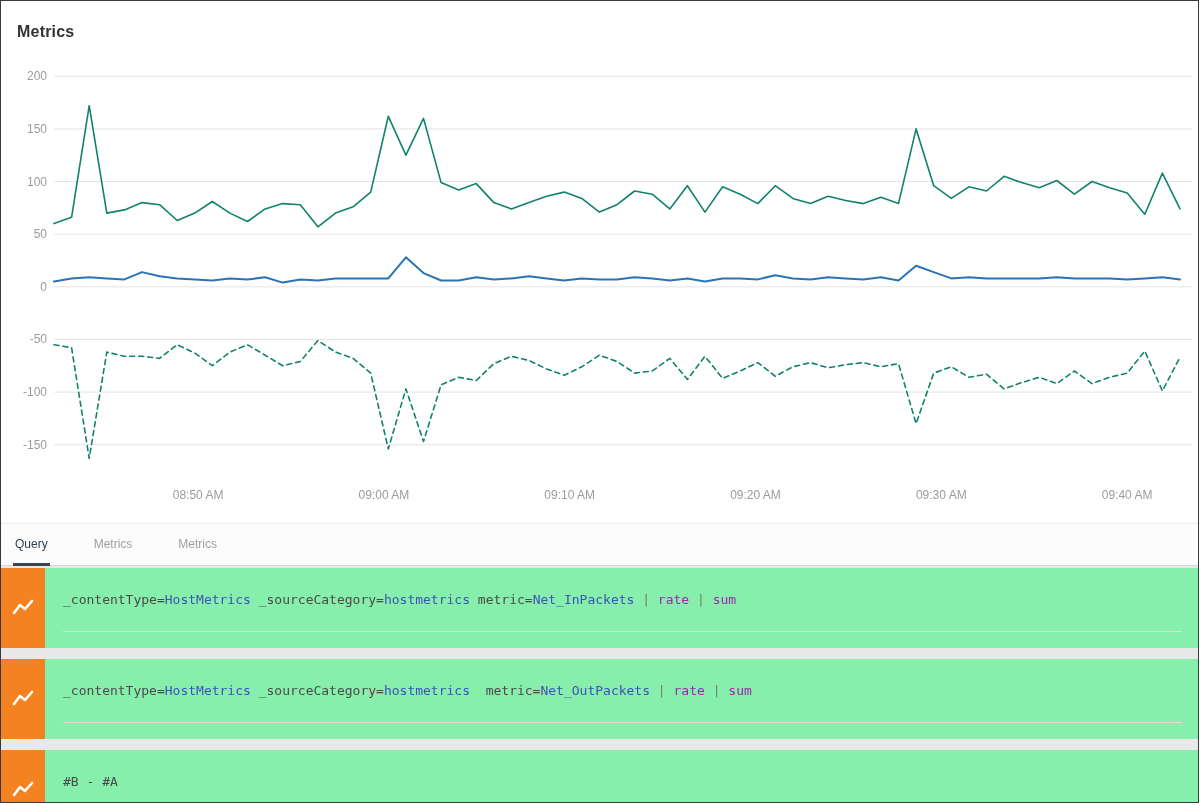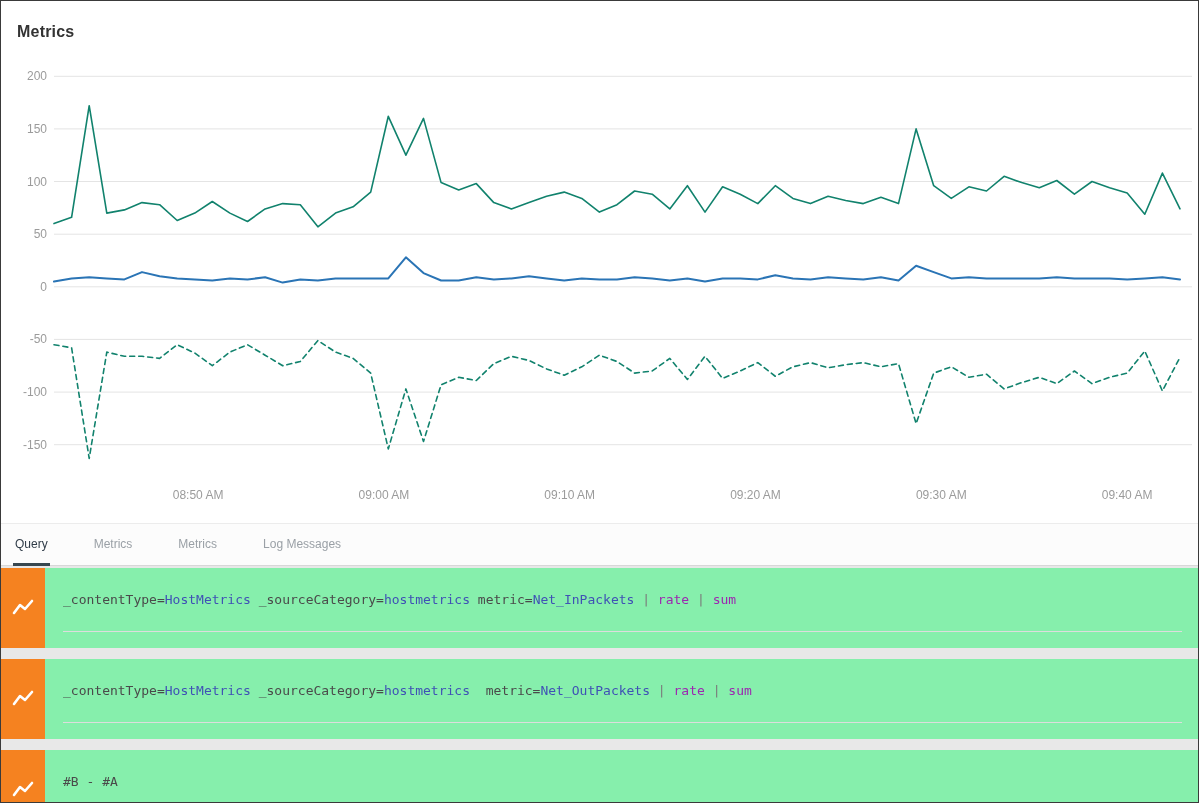--- a/index.html
+++ b/index.html
@@ -78,21 +78,20 @@
         <polyline points="45.0,160.6 62.6,154.3 80.2,42.7 97.8,150.1 115.4,146.9 133.0,139.6 150.6,141.7 168.2,157.5 185.8,150.1 203.3,138.5 220.9,150.1 238.5,158.5 256.1,145.9 273.7,140.6 291.3,141.7 308.9,163.8 326.5,150.1 344.1,143.8 361.7,129.1 379.3,53.3 396.9,92.2 414.5,55.4 432.1,119.6 449.7,126.9 467.3,120.6 484.8,139.6 502.4,145.9 520.0,139.6 537.6,133.3 555.2,129.1 572.8,135.4 590.4,149.1 608.0,141.7 625.6,128.0 643.2,131.2 660.8,145.9 678.4,122.7 696.0,149.1 713.6,123.8 731.2,131.2 748.8,140.6 766.3,122.7 783.9,135.4 801.5,140.6 819.1,133.3 836.7,137.5 854.3,140.6 871.9,134.3 889.5,140.6 907.1,65.9 924.7,122.7 942.3,135.4 959.9,123.8 977.5,128.0 995.1,113.3 1012.7,119.6 1030.3,124.8 1047.8,117.5 1065.4,131.2 1083.0,118.5 1100.6,124.8 1118.2,130.1 1135.8,151.2 1153.4,110.1 1171.0,145.9" fill="none" stroke="#11826d" stroke-width="1.6" stroke-linejoin="round" stroke-linecap="round"></polyline>
         <polyline points="45.0,218.5 62.6,215.4 80.2,214.3 97.8,215.4 115.4,216.4 133.0,209.1 150.6,213.3 168.2,215.4 185.8,216.4 203.3,217.5 220.9,215.4 238.5,216.4 256.1,214.3 273.7,219.6 291.3,216.4 308.9,217.5 326.5,215.4 344.1,215.4 361.7,215.4 379.3,215.4 396.9,194.3 414.5,210.1 432.1,217.5 449.7,217.5 467.3,214.3 484.8,216.4 502.4,215.4 520.0,213.3 537.6,215.4 555.2,217.5 572.8,215.4 590.4,216.4 608.0,216.4 625.6,214.3 643.2,215.4 660.8,217.5 678.4,215.4 696.0,218.5 713.6,215.4 731.2,215.4 748.8,216.4 766.3,212.2 783.9,215.4 801.5,216.4 819.1,214.3 836.7,215.4 854.3,216.4 871.9,214.3 889.5,217.5 907.1,202.7 924.7,209.1 942.3,215.4 959.9,214.3 977.5,215.4 995.1,215.4 1012.7,215.4 1030.3,215.4 1047.8,214.3 1065.4,215.4 1083.0,215.4 1100.6,215.4 1118.2,216.4 1135.8,215.4 1153.4,214.3 1171.0,216.4" fill="none" stroke="#2a74b5" stroke-width="2" stroke-linejoin="round" stroke-linecap="round"></polyline>
         <polyline points="45.0,281.7 62.6,284.8 80.2,395.4 97.8,289.1 115.4,293.3 133.0,293.3 150.6,295.4 168.2,281.7 185.8,290.1 203.3,302.7 220.9,289.1 238.5,281.7 256.1,292.2 273.7,302.7 291.3,298.5 308.9,277.5 326.5,289.1 344.1,295.4 361.7,310.1 379.3,385.9 396.9,325.9 414.5,378.5 432.1,321.7 449.7,314.3 467.3,317.5 484.8,300.6 502.4,293.3 520.0,297.5 537.6,305.9 555.2,312.2 572.8,303.8 590.4,292.2 608.0,298.5 625.6,310.1 643.2,308.0 660.8,295.4 678.4,316.4 696.0,293.3 713.6,315.4 731.2,308.0 748.8,299.6 766.3,313.3 783.9,303.8 801.5,299.6 819.1,304.8 836.7,301.7 854.3,299.6 871.9,303.8 889.5,300.6 907.1,360.6 924.7,310.1 942.3,303.8 959.9,314.3 977.5,311.2 995.1,325.9 1012.7,319.6 1030.3,314.3 1047.8,320.6 1065.4,308.0 1083.0,320.6 1100.6,314.3 1118.2,310.1 1135.8,288.0 1153.4,328.0 1171.0,294.3" fill="none" stroke="#11826d" stroke-width="1.6" stroke-dasharray="5,4" stroke-linejoin="round" stroke-linecap="round"></polyline>
       </svg>
   </div>
 
   <div class="tabbar">
     <span class="tab active">Query</span>
     <span class="tab">Metrics</span>
     <span class="tab">Metrics</span>
-    <span class="tab">Log Messages</span>
   </div>
 
   <div class="queries">
 
     <div class="query-row">
       <div class="query-badge">
         <svg width="24" height="24" viewBox="0 0 24 24">
             <polyline points="3,17 9,9 14,13 21,5" fill="none" stroke="#fff" stroke-width="2.6" stroke-linecap="round" stroke-linejoin="round"></polyline>
           </svg>
       </div>

